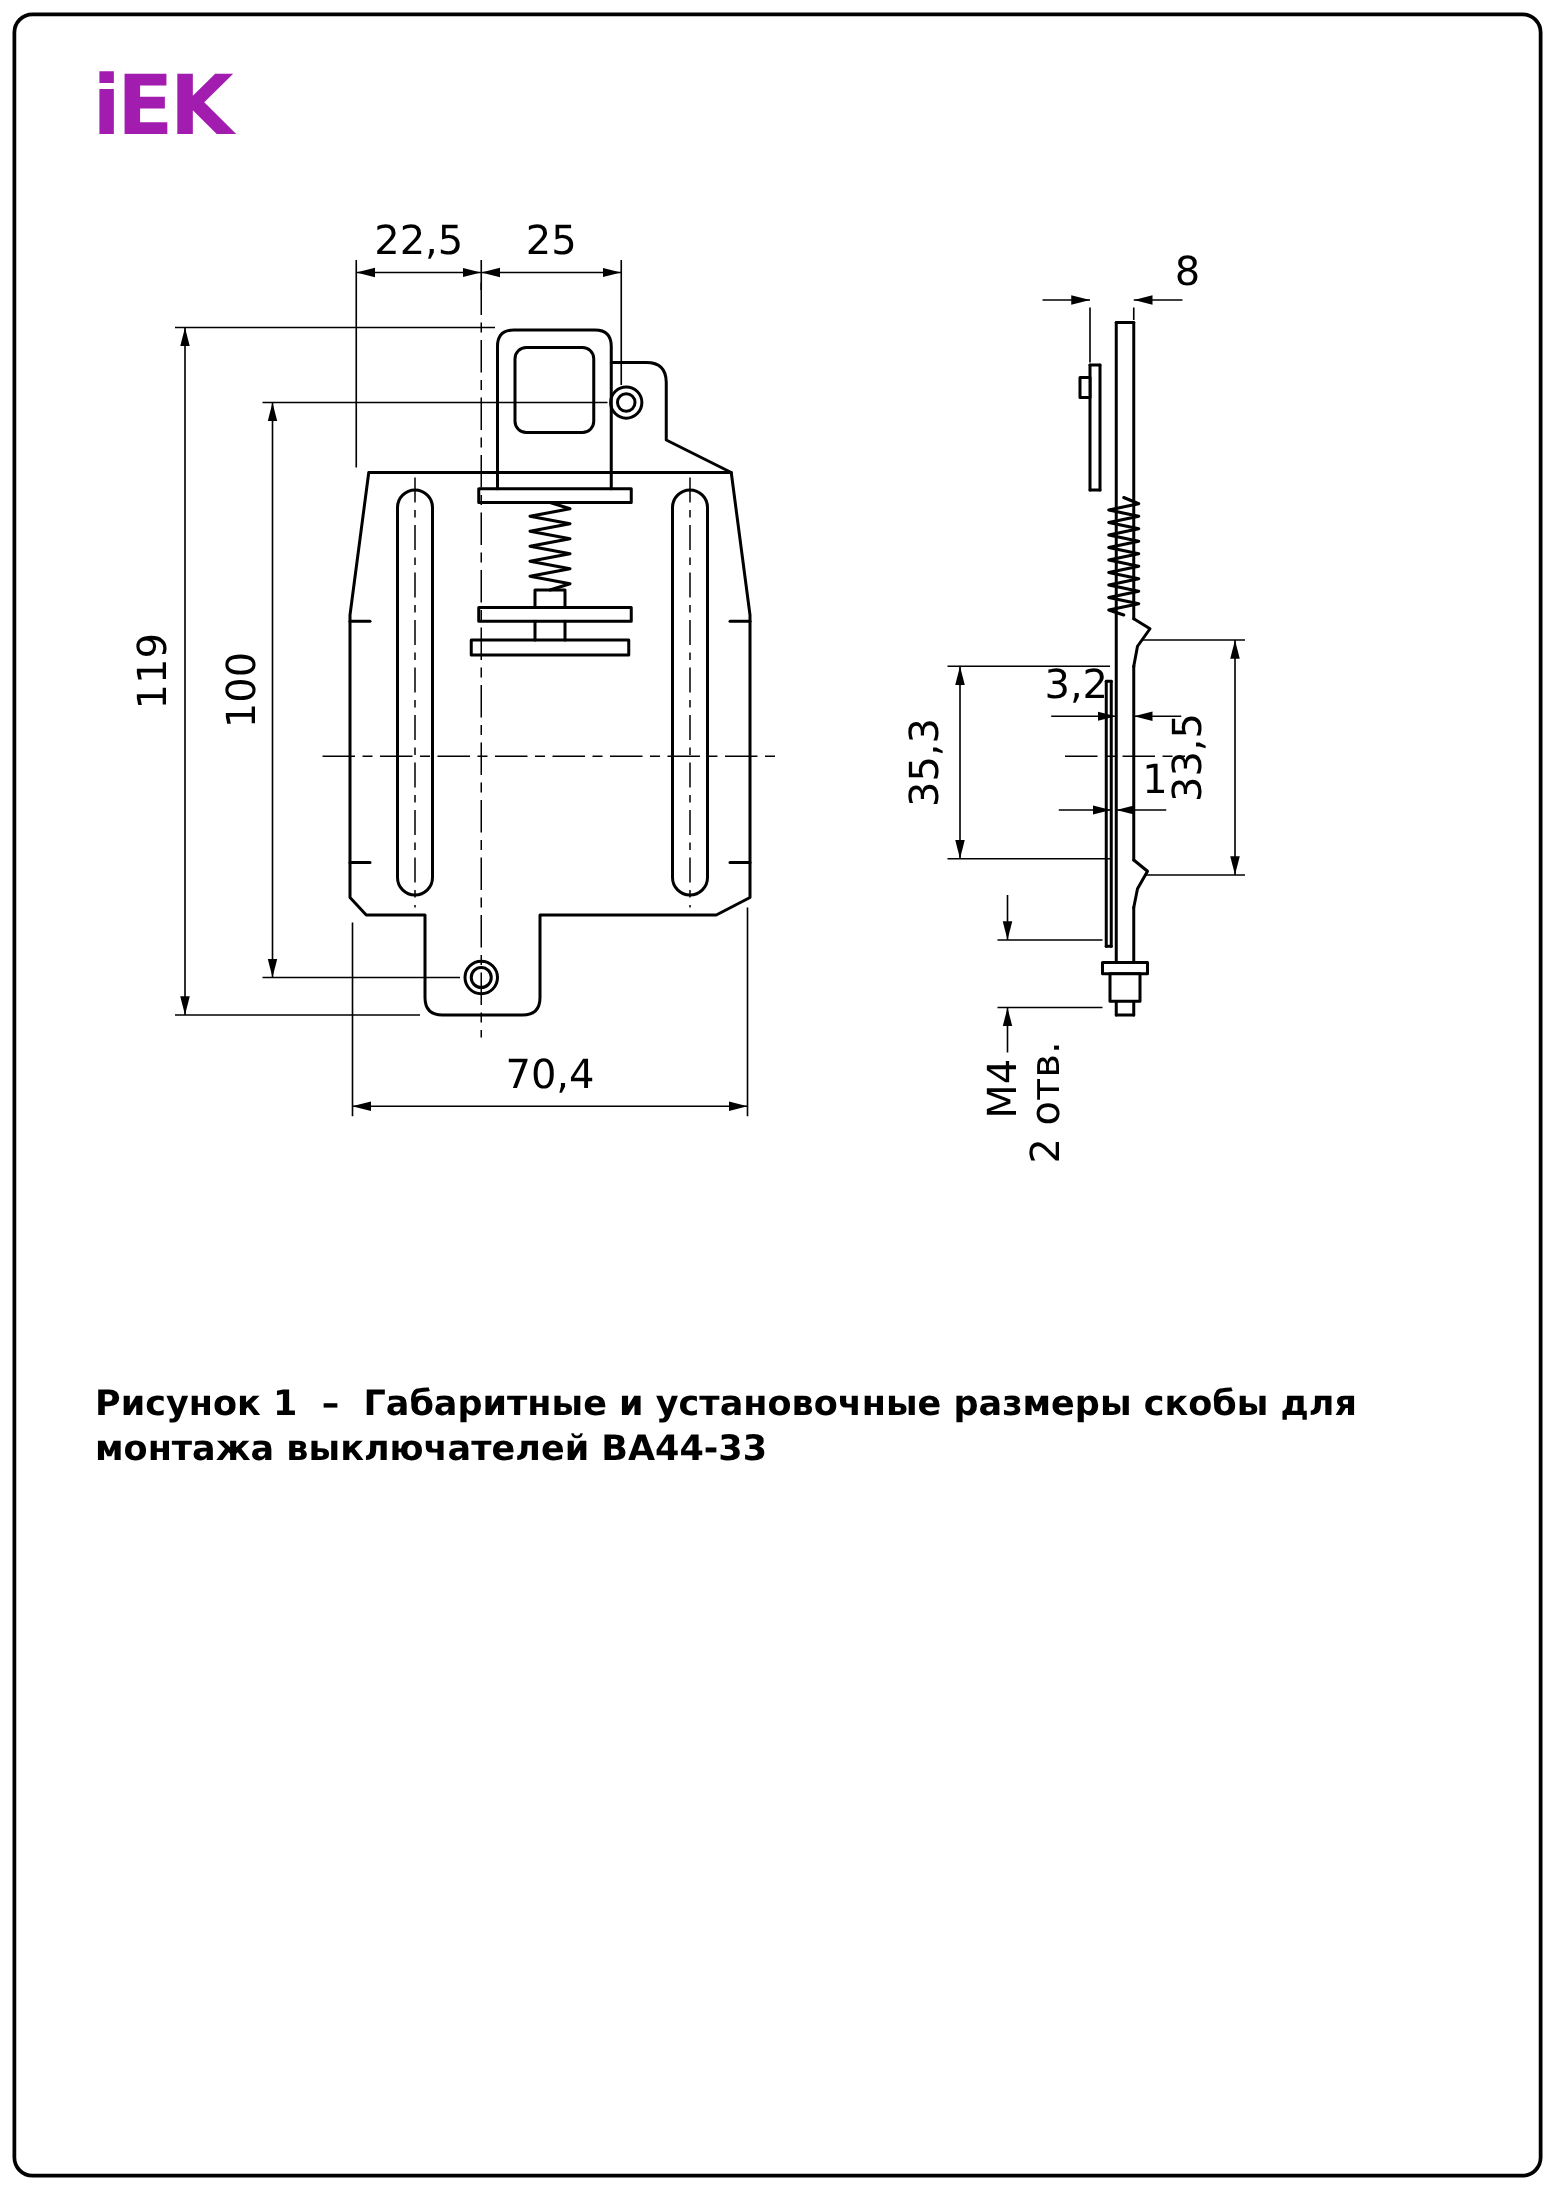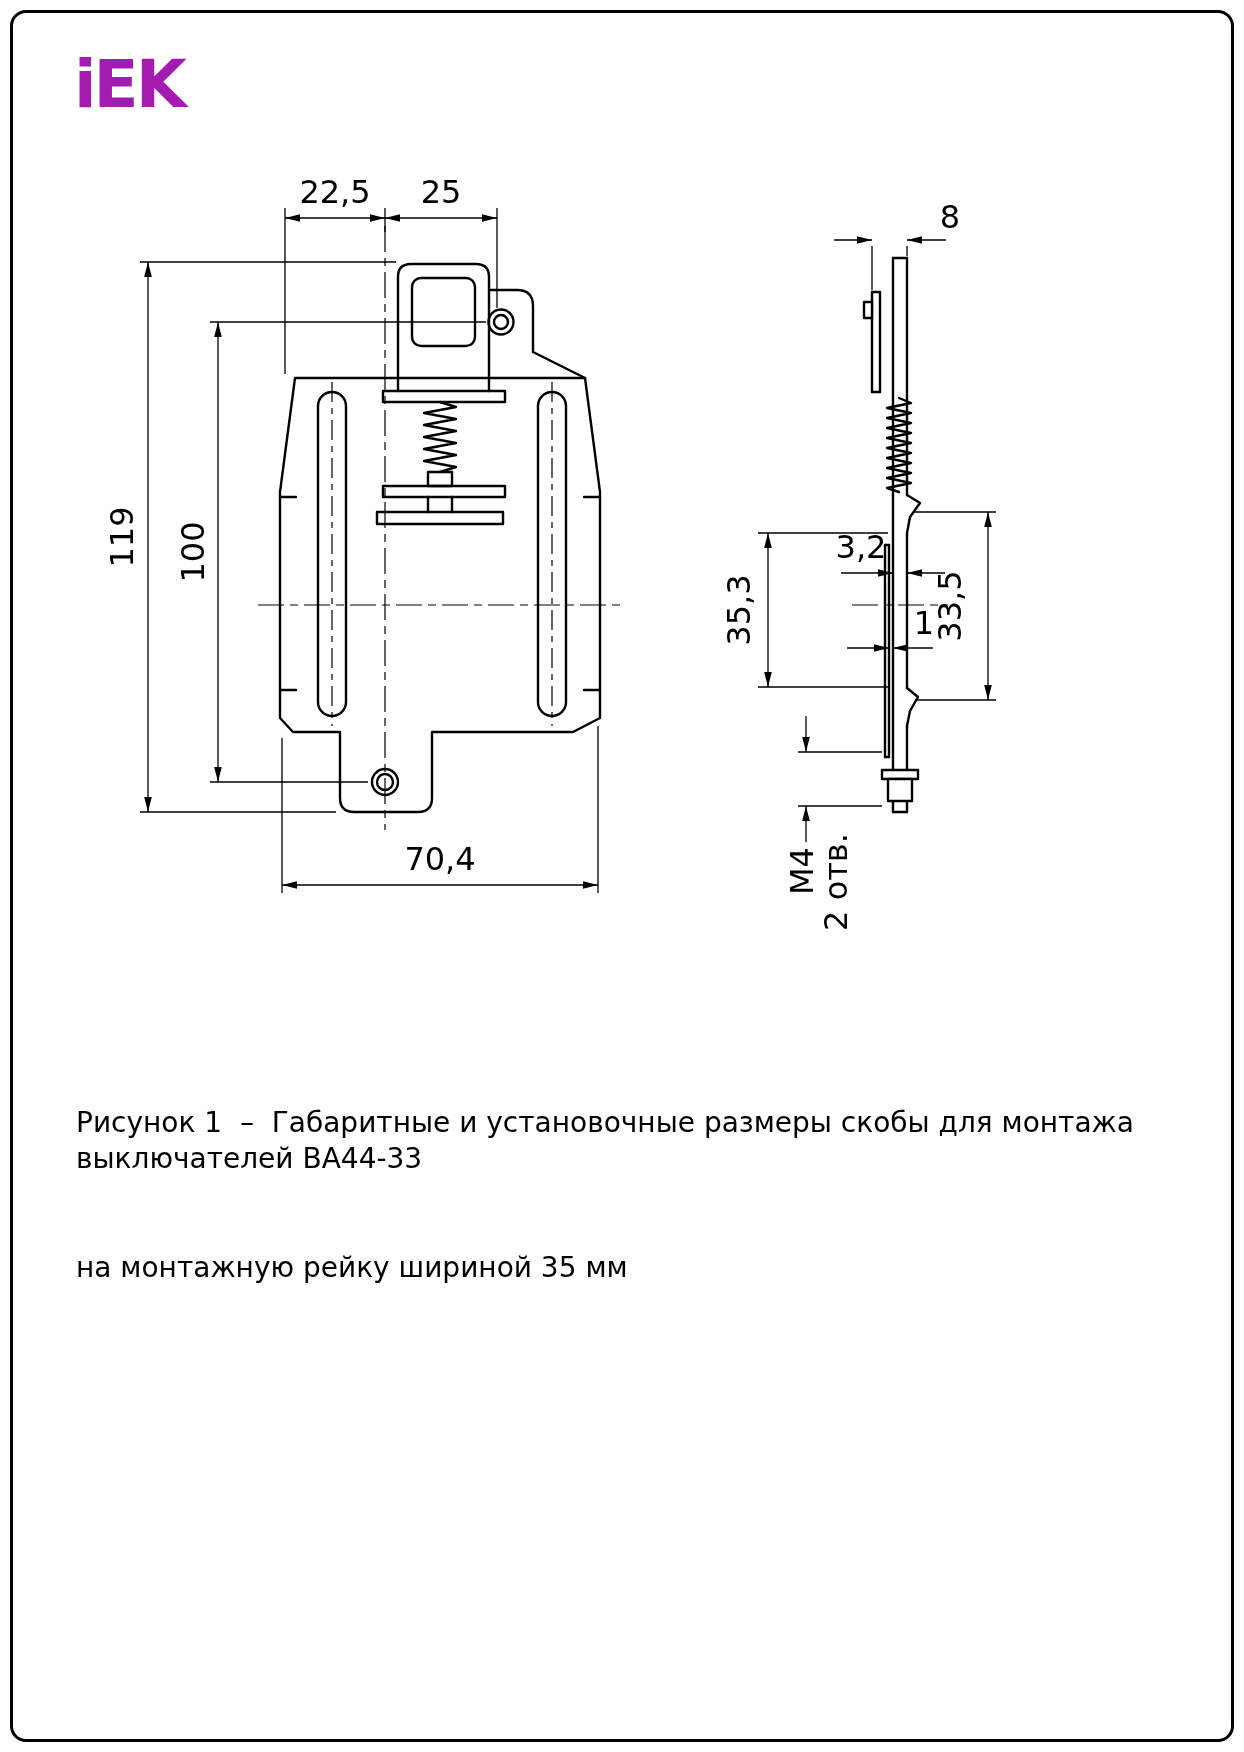--- a/index.html
+++ b/index.html
@@ -10,21 +10,21 @@
   .frame{
     position:absolute;left:10px;top:10px;right:10px;bottom:10px;
     border:3px solid #000;border-radius:16px;pointer-events:none;
   }
   .logo{
     position:absolute;left:74px;top:46px;
     font-size:66px;font-weight:bold;letter-spacing:-3px;color:#a21caf;
   }
   .caption{
     position:absolute;left:76px;top:1032px;width:1060px;
-    font-size:28px;line-height:1.3;white-space:pre-wrap;
+    font-size:28px;line-height:1.3;white-space:pre-wrap;font-weight:bold;
   }
   svg{position:absolute;left:0;top:0;}
   .obj{stroke:#000;stroke-width:2.4;fill:none;stroke-linejoin:round;stroke-linecap:round;}
   .objf{stroke:#000;stroke-width:2.4;fill:#fff;stroke-linejoin:round;}
   .thin{stroke:#000;stroke-width:1.3;fill:none;}
   .cl{stroke:#000;stroke-width:1.2;fill:none;stroke-dasharray:26 6 8 6;}
   .cls{stroke:#000;stroke-width:1.2;fill:none;stroke-dasharray:20 6 6 6;}
   .dim{stroke:#000;stroke-width:1.3;fill:none;}
   text{fill:#000;font-family:"DejaVu Sans","Liberation Sans",sans-serif;font-size:32px;}
 </style>
@@ -180,14 +180,13 @@
       <line class="dim" x1="806" y1="716" x2="806" y2="752" marker-end="url(#arrow)"></line>
       <line class="dim" x1="806" y1="842" x2="806" y2="806" marker-end="url(#arrow)"></line>
       <text x="813" y="871" text-anchor="middle" transform="rotate(-90 813 871)">M4</text>
       <text x="847" y="882" text-anchor="middle" transform="rotate(-90 847 882)">2 отв.</text>
     </g>
   </g>
 </svg>
 
 <div class="caption">
   <div>Рисунок 1  –  Габаритные и установочные размеры скобы для монтажа выключателей ВА44-33</div>
-  <div>на монтажную рейку шириной 35 мм</div>
 </div>
 
 </body></html>

